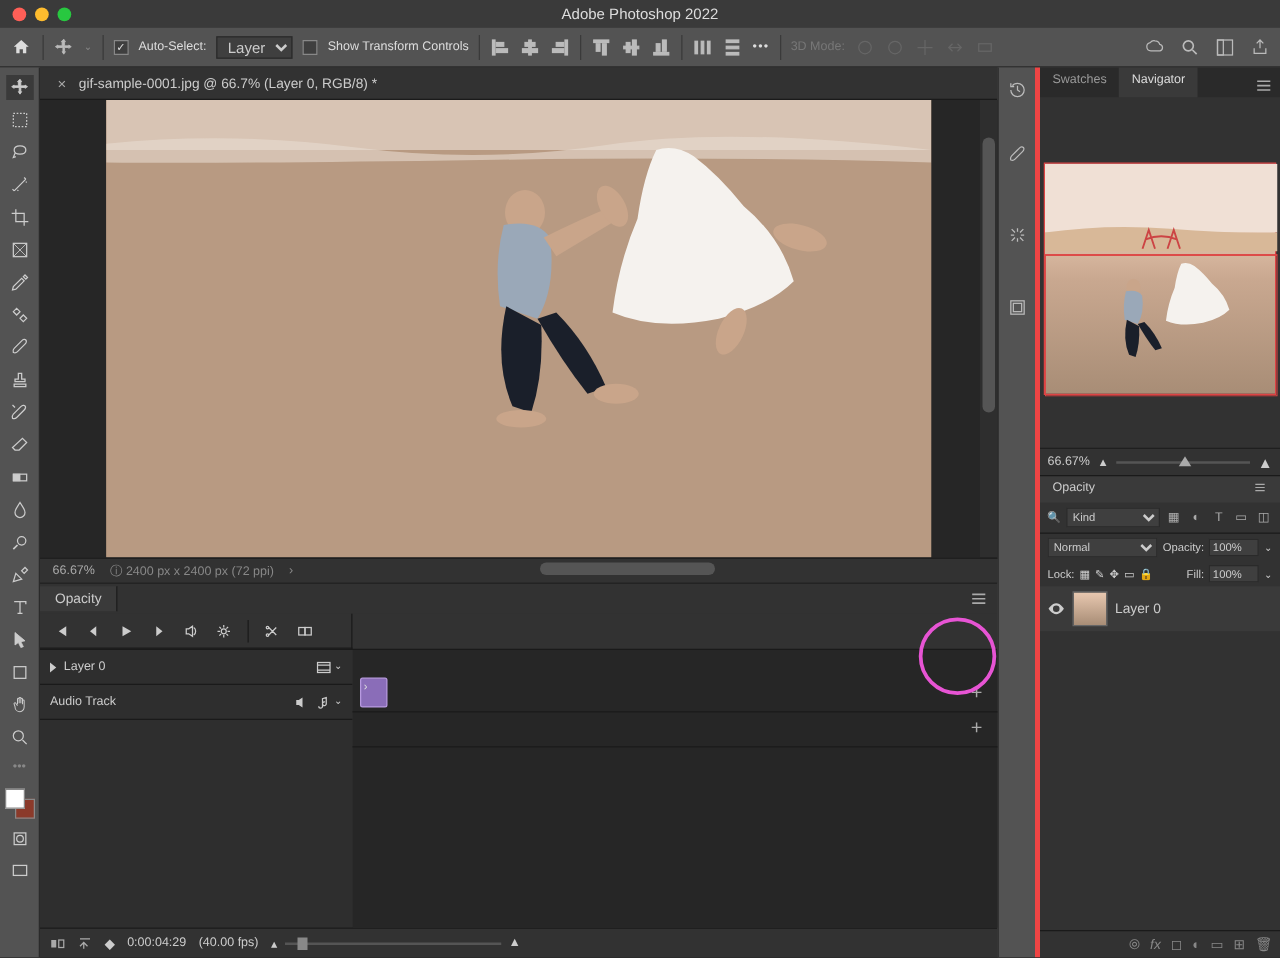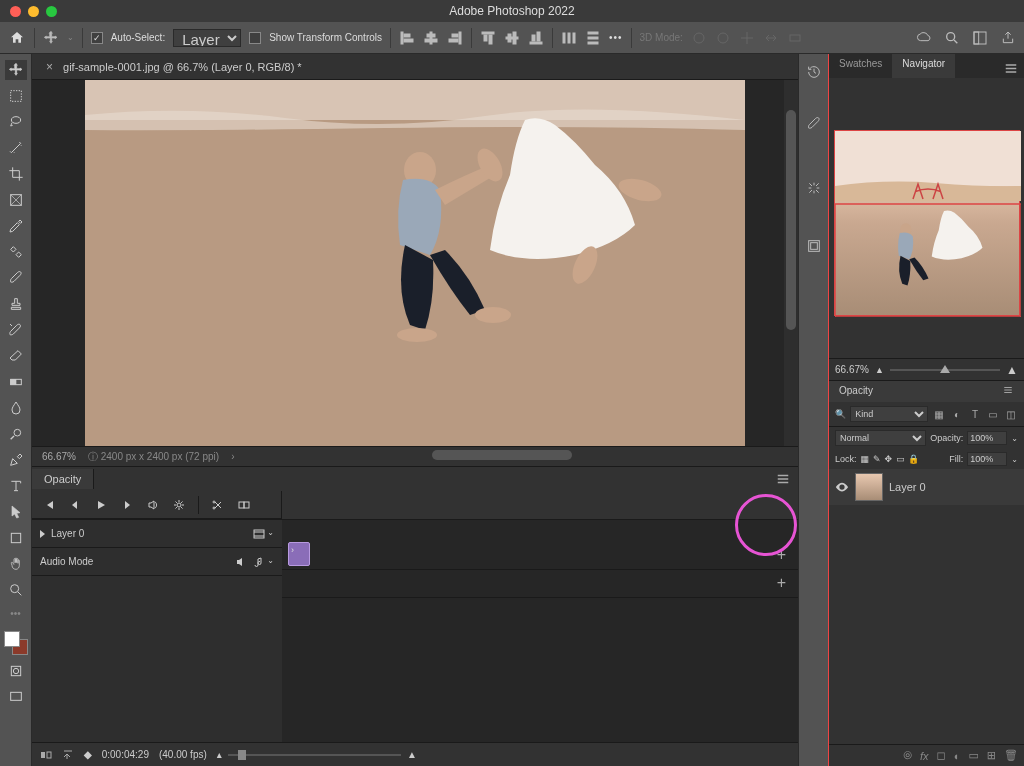--- a/index.html
+++ b/index.html
@@ -4,21 +4,21 @@
 <style>
 * { margin: 0; padding: 0; box-sizing: border-box; font-family: -apple-system, "Helvetica Neue", Arial, sans-serif; user-select: none; }
 body { background: #323232; color: #ccc; font-size: 11px; width: 1024px; height: 766px; overflow: hidden; position: relative; }
 .titlebar { height: 22px; background: #3a3a3a; display: flex; align-items: center; position: relative; }
 .traffic { display: flex; gap: 7px; padding-left: 10px; }
 .traffic span { width: 11px; height: 11px; border-radius: 50%; display: block; }
 .tclose { background: #ff5f57; } .tmin { background: #febc2e; } .tmax { background: #28c840; }
 .title { position: absolute; left: 0; right: 0; text-align: center; font-size: 12px; color: #ddd; }
 .optbar { height: 32px; background: #535353; border-bottom: 1px solid #2a2a2a; display: flex; align-items: center; padding: 0 8px; gap: 8px; }
 .home-icon { width: 18px; height: 16px; }
-.optbar select { background: #3f3f3f; color: #ccc; border: 1px solid #2a2a2a; font-size: 15px; height: 18px; padding: 0 4px; }
+.optbar select { background: #3f3f3f; color: #ccc; border: 1px solid #2a2a2a; font-size: 12px; height: 18px; padding: 0 4px; }
 .chk { width: 12px; height: 12px; background: #3f3f3f; border: 1px solid #888; display: inline-flex; align-items: center; justify-content: center; font-size: 9px; }
 .chk.on::after { content: "✓"; color: #ddd; }
 .optlabel { font-size: 10px; color: #ddd; }
 .sep { width: 1px; height: 20px; background: #3a3a3a; }
 .ico { width: 16px; height: 16px; display: inline-flex; align-items: center; justify-content: center; fill: #bbb; stroke: #bbb; }
 .ico.dim { fill: #666; stroke: #666; }
 .optright { margin-left: auto; display: flex; gap: 12px; }
 .main { display: flex; height: 712px; }
 .toolbar { width: 32px; background: #535353; border-right: 1px solid #2a2a2a; display: flex; flex-direction: column; align-items: center; padding-top: 6px; gap: 6px; }
 .tool { width: 22px; height: 20px; display: flex; align-items: center; justify-content: center; cursor: pointer; }
@@ -53,21 +53,21 @@
 .playhead { position: absolute; top: 0; left: 28px; width: 12px; height: 10px; background: #3b82d4; border-radius: 2px; }
 .playhead::after { content: ""; position: absolute; top: 10px; left: 5px; width: 1px; height: 200px; background: #cc4444; }
 .clip { position: absolute; top: 22px; left: 6px; width: 22px; height: 24px; background: #8a6db8; border: 1px solid #b89ae0; border-radius: 2px; }
 .tl-add { position: absolute; right: 12px; top: 30px; font-size: 16px; color: #aaa; }
 .highlight-circle { position: absolute; width: 62px; height: 62px; border: 3px solid #e754d4; border-radius: 50%; top: 494px; left: 735px; pointer-events: none; z-index: 100; }
 .tl-footer { height: 24px; border-top: 1px solid #1a1a1a; display: flex; align-items: center; padding: 0 8px; gap: 10px; font-size: 10px; }
 .tl-zoom { width: 200px; display: flex; align-items: center; gap: 6px; }
 .tl-zoom-track { flex: 1; height: 2px; background: #555; position: relative; }
 .tl-zoom-thumb { position: absolute; left: 10px; top: -4px; width: 8px; height: 10px; background: #888; }
 .rightcol { width: 30px; background: #535353; border-left: 1px solid #2a2a2a; display: flex; flex-direction: column; align-items: center; padding-top: 10px; gap: 14px; }
-.panels { width: 196px; background: #323232; border-left: 1px solid #ef4444; display: flex; flex-direction: column; }
+.panels { width: 196px; background: #323232; border-left: 4px solid #ef4444; display: flex; flex-direction: column; }
 .panel-tabs { height: 24px; display: flex; background: #2a2a2a; }
 .ptab { padding: 4px 10px; font-size: 10px; color: #999; cursor: pointer; }
 .ptab.active { background: #3a3a3a; color: #ddd; }
 .nav-preview { height: 280px; background: #323232; padding: 2px; position: relative; }
 .nav-img { width: 186px; height: 186px; margin: 50px auto 0; background: linear-gradient(180deg,#f4e4d8 0%,#e8c8b0 25%,#c9a890 50%,#a88d76 100%); position: relative; border: 1px solid #d44; }
 .nav-zoom { height: 22px; display: flex; align-items: center; padding: 0 6px; gap: 6px; font-size: 10px; border-top: 1px solid #1a1a1a; }
 .nav-zoom-track { flex: 1; height: 2px; background: #555; position: relative; }
 .nav-zoom-thumb { position: absolute; left: 50px; top: -4px; width: 0; height: 0; border-left: 5px solid transparent; border-right: 5px solid transparent; border-bottom: 8px solid #aaa; }
 .brushes-hdr { height: 22px; background: #3a3a3a; padding: 4px 10px; font-size: 10px; border-top: 1px solid #1a1a1a; }
 .layers-panel { flex: 1; display: flex; flex-direction: column; }
@@ -426,21 +426,21 @@
             <span style="margin-left:6px">Layer 0</span>
             <span style="margin-left:auto;display:flex;gap:2px">
               <svg width="12" height="12" viewBox="0 0 12 12">
                   <rect x="1" y="2" width="10" height="8" fill="none" stroke="#ccc"></rect>
                   <path d="M1 4h10M1 8h10" stroke="#ccc"></path>
                 </svg>
               <span style="font-size:8px">⌄</span>
             </span>
           </div>
           <div class="tl-track-row">
-            <span>Audio Mode</span>
+            <span>Audio Track</span>
             <span style="margin-left:auto;display:flex;gap:4px">
               <svg width="12" height="12" viewBox="0 0 12 12">
                   <path d="M2 4h2l3-2v8l-3-2H2z" fill="#ccc"></path>
                 </svg>
               <svg width="12" height="12" viewBox="0 0 12 12">
                   <path d="M4 9a1.5 1.5 0 103 0V3l3-1v5a1.5 1.5 0 11-1-1.4" fill="none" stroke="#ccc"></path>
                 </svg>
               <span style="font-size:8px">⌄</span>
             </span>
           </div>

